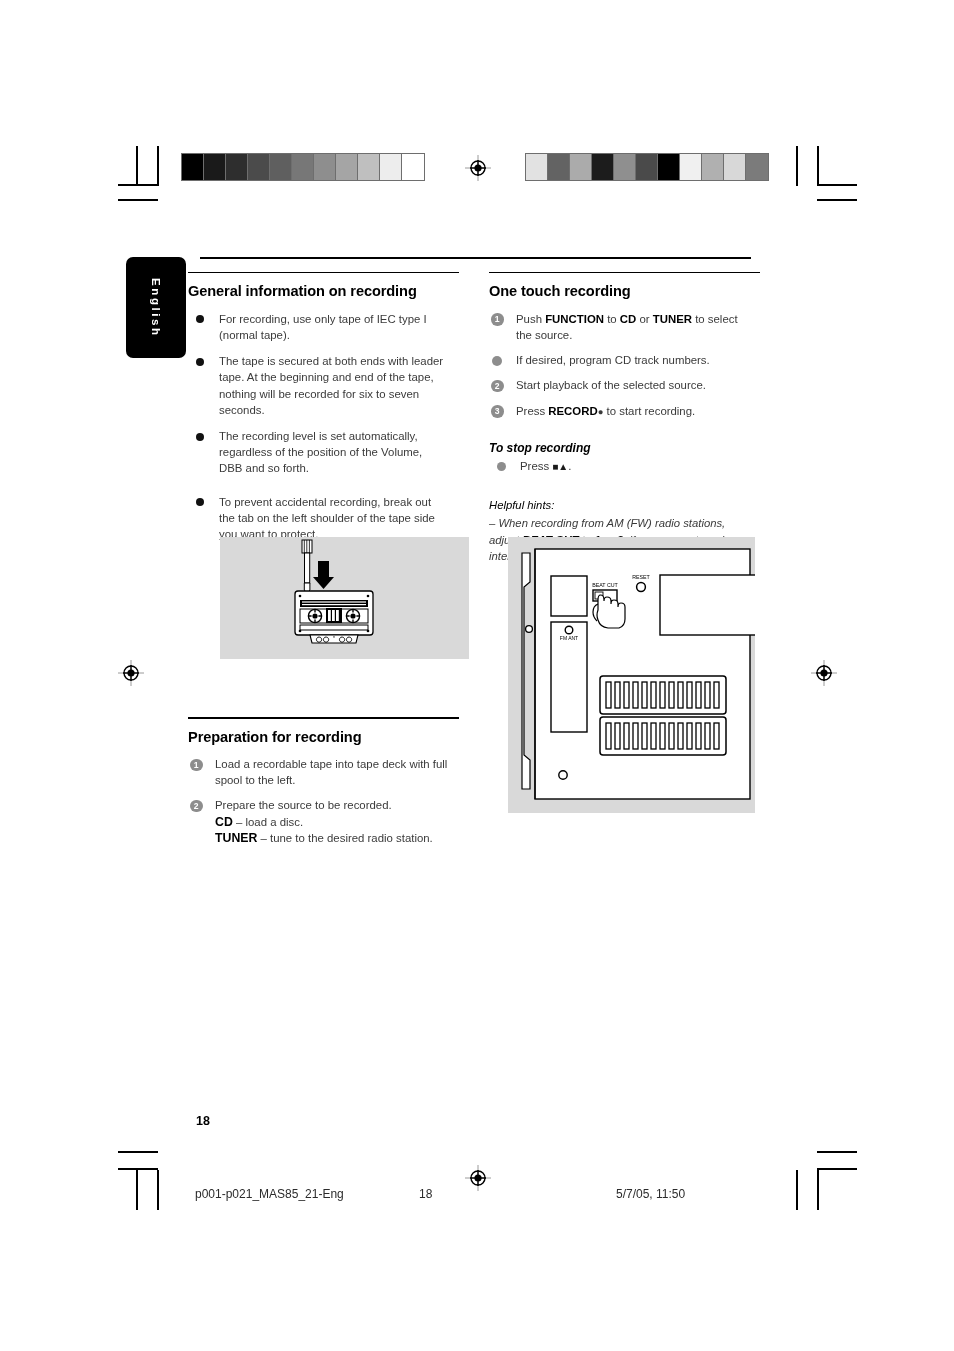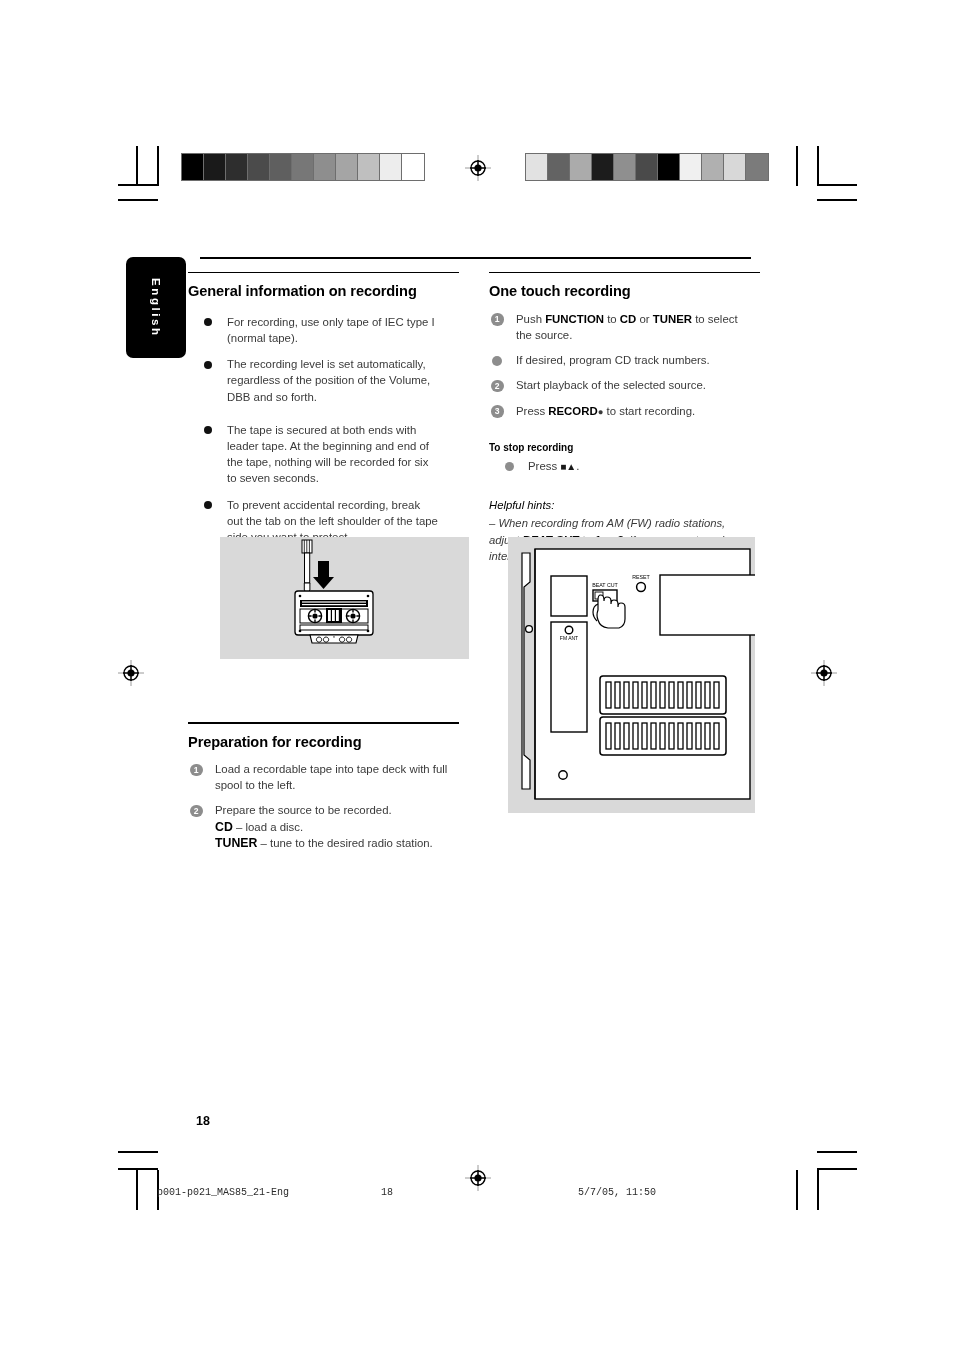--- a/index.html
+++ b/index.html
@@ -50,21 +50,21 @@
   .col-right { left:489px; top:272px; }
 
   .sec-rule { width:271px; height:1.3px; background:#000; margin-bottom:9px; }
 
   h2.sec {
     font-size:14.6px; font-weight:bold; color:#000; margin:0 0 9px 0;
     line-height:19.5px; letter-spacing:-0.1px;
   }
 
   
-  ul.bl { list-style:none; margin:12px; padding:0; }
+  ul.bl { list-style:none; margin:4px; padding:0; }
   ul.bl > li {
     position:relative; padding-left:27px; margin-bottom:10px;
   }
   ul.bl > li .dot {
     position:absolute; left:4px; top:4.5px;
     width:8px; height:8px; border-radius:50%; background:#111;
   }
   ul.bl.gray > li .dot { background:#8d8d8d; width:9px; height:9px; top:4px; }
 
   
@@ -86,31 +86,31 @@
   .bigger { font-size:12.3px; }
 
   
   .important { margin-top:12px; font-weight:bold; color:#000; line-height:16.5px; font-size:11.7px; }
   .important .ln { display:block; }
 
   
   .hints { margin-top:22px; font-style:italic; line-height:16.2px; font-size:11.3px; }
   .hints .hh { font-weight:normal; color:#000; display:block; margin-bottom:2px; }
 
-  .stop-head { font-weight:bold; color:#000; font-size:10px; margin-top:20px; }
+  .stop-head { font-weight:bold; color:#000; font-size:12px; margin-top:20px;font-style:italic; }
 
   
   .fig { position:absolute; background:#d9d9d9; }
   .fig-cassette { left:220px; top:537px; width:249px; height:122px; }
   .fig-rear     { left:508px; top:537px; width:247px; height:276px; }
   .fig svg { display:block; width:100%; height:100%; }
 
   
   .pageno { position:absolute; left:196px; top:1114px; font-size:12.5px; font-weight:bold; color:#000; }
-  .footer { position:absolute; top:1187px; font-size:10px; color:#2b2b2b; font-family:Liberation Mono, monospace; }
+  .footer { position:absolute; top:1187px; font-size:12px; color:#2b2b2b; font-family:Liberation Sans, sans-serif;margin-left:38px; }
   .f-file { left:157px; }
   .f-num  { left:381px; }
   .f-date { left:578px; }
 </style>
 </head>
 <body>
 
 <div class="page">
 
   <div>
@@ -212,22 +212,22 @@
 
   <div class="title-rule"></div>
 
   <div class="col col-left">
 
     <div class="sec-rule"></div>
     <h2 class="sec">General information on recording</h2>
 
     <ul class="bl">
       <li><span class="dot"></span><span>For recording, use only tape of IEC type I (normal tape).</span></li>
+      <li><span class="dot"></span><span>The tape is secured at both ends with leader tape.  At the beginning and end of the tape, nothing will be recorded for six to seven seconds.</span></li>
       <li style="margin-bottom:17px;"><span class="dot"></span><span>The recording level is set automatically, regardless of the position of the Volume, DBB and so forth.</span></li>
-      <li><span class="dot"></span><span>The tape is secured at both ends with leader tape.  At the beginning and end of the tape, nothing will be recorded for six to seven seconds.</span></li>
       <li><span class="dot"></span><span>To prevent accidental recording, break out the tab on the left shoulder of the tape side you want to protect.</span></li>
     </ul>
 
     <div style="height:143px;"></div>
 
 
     <div style="height:22px;"></div>
     <div class="sec-rule"></div>
     <h2 class="sec">Preparation for recording</h2>
 

